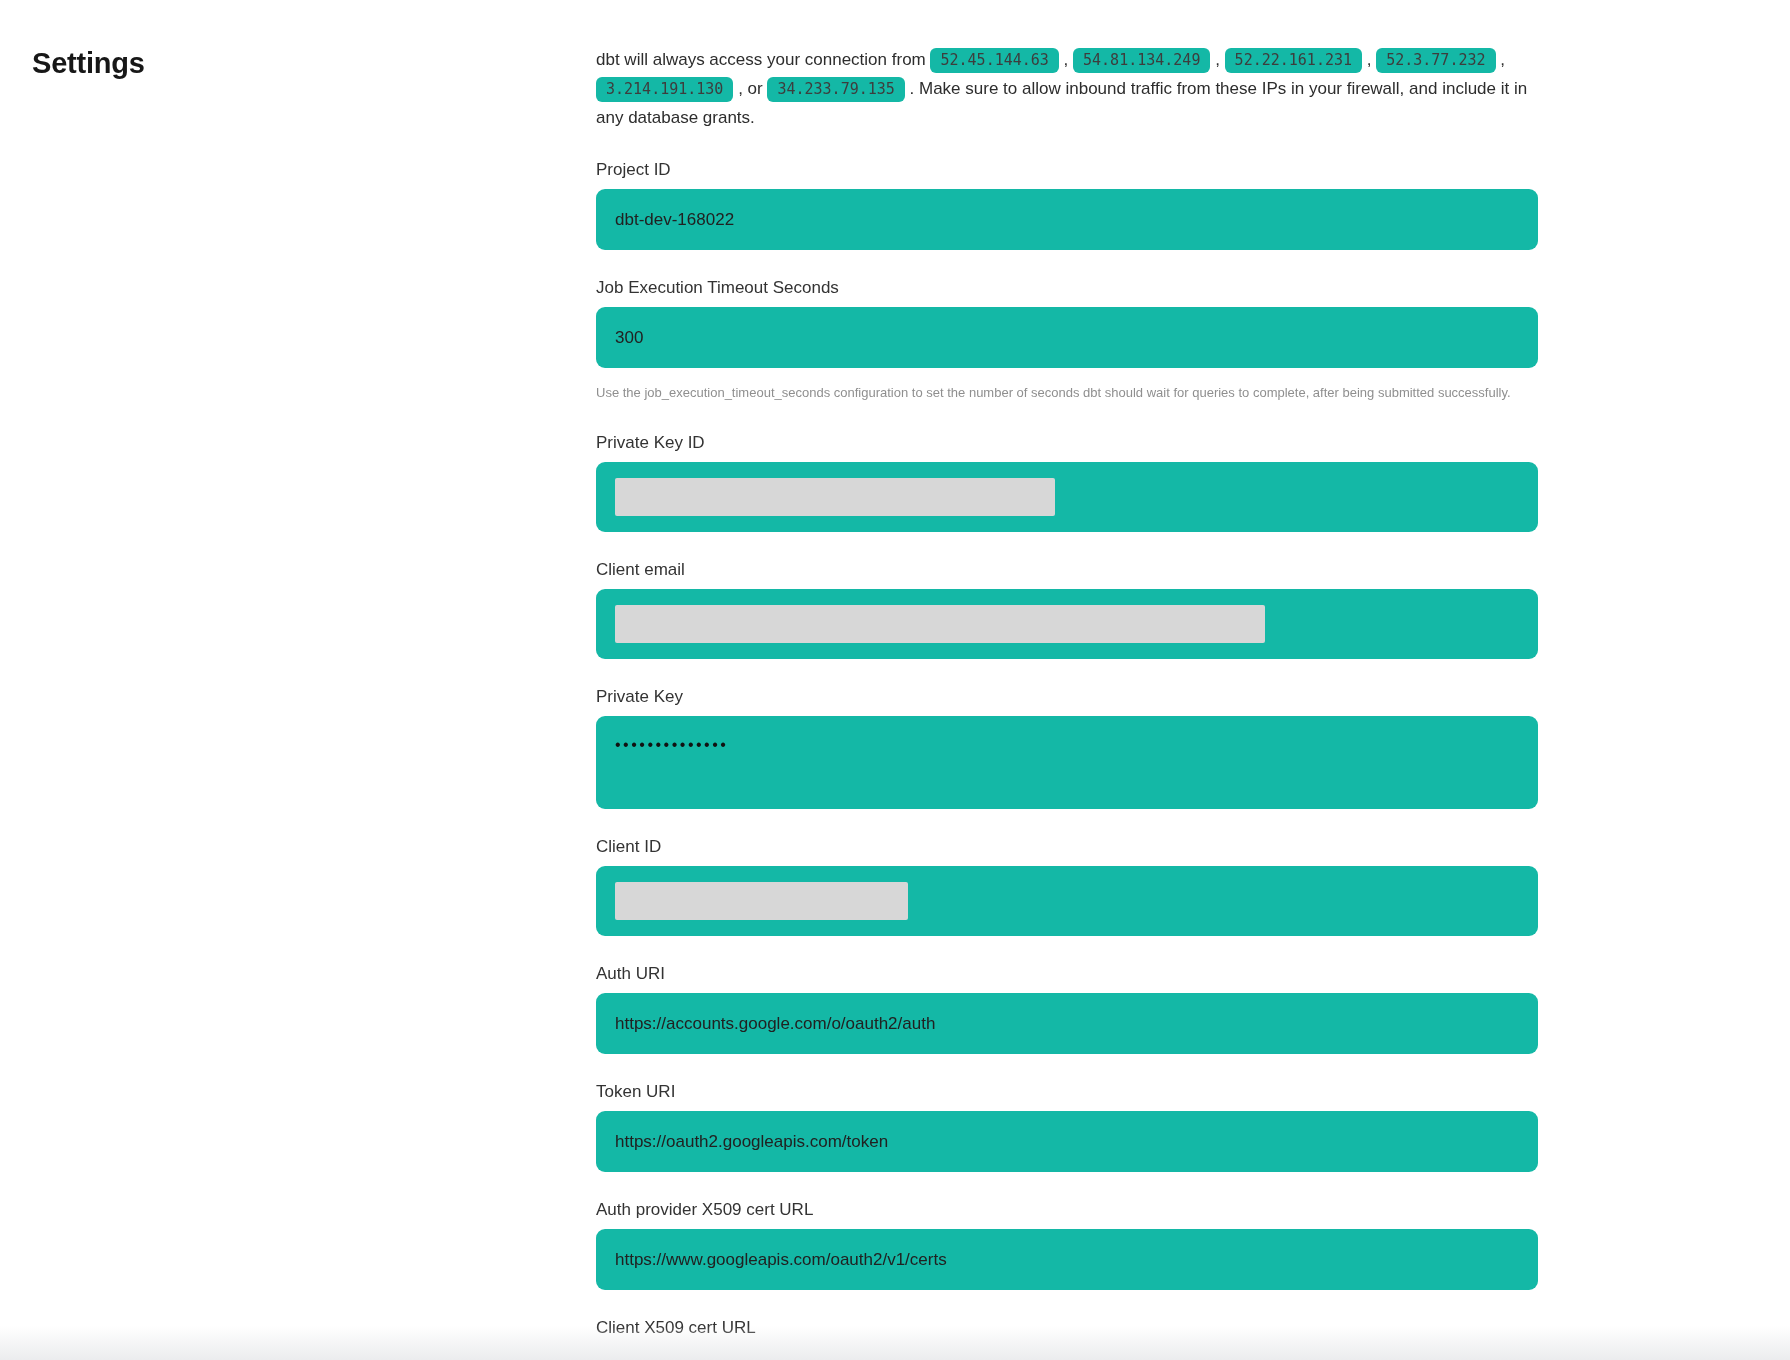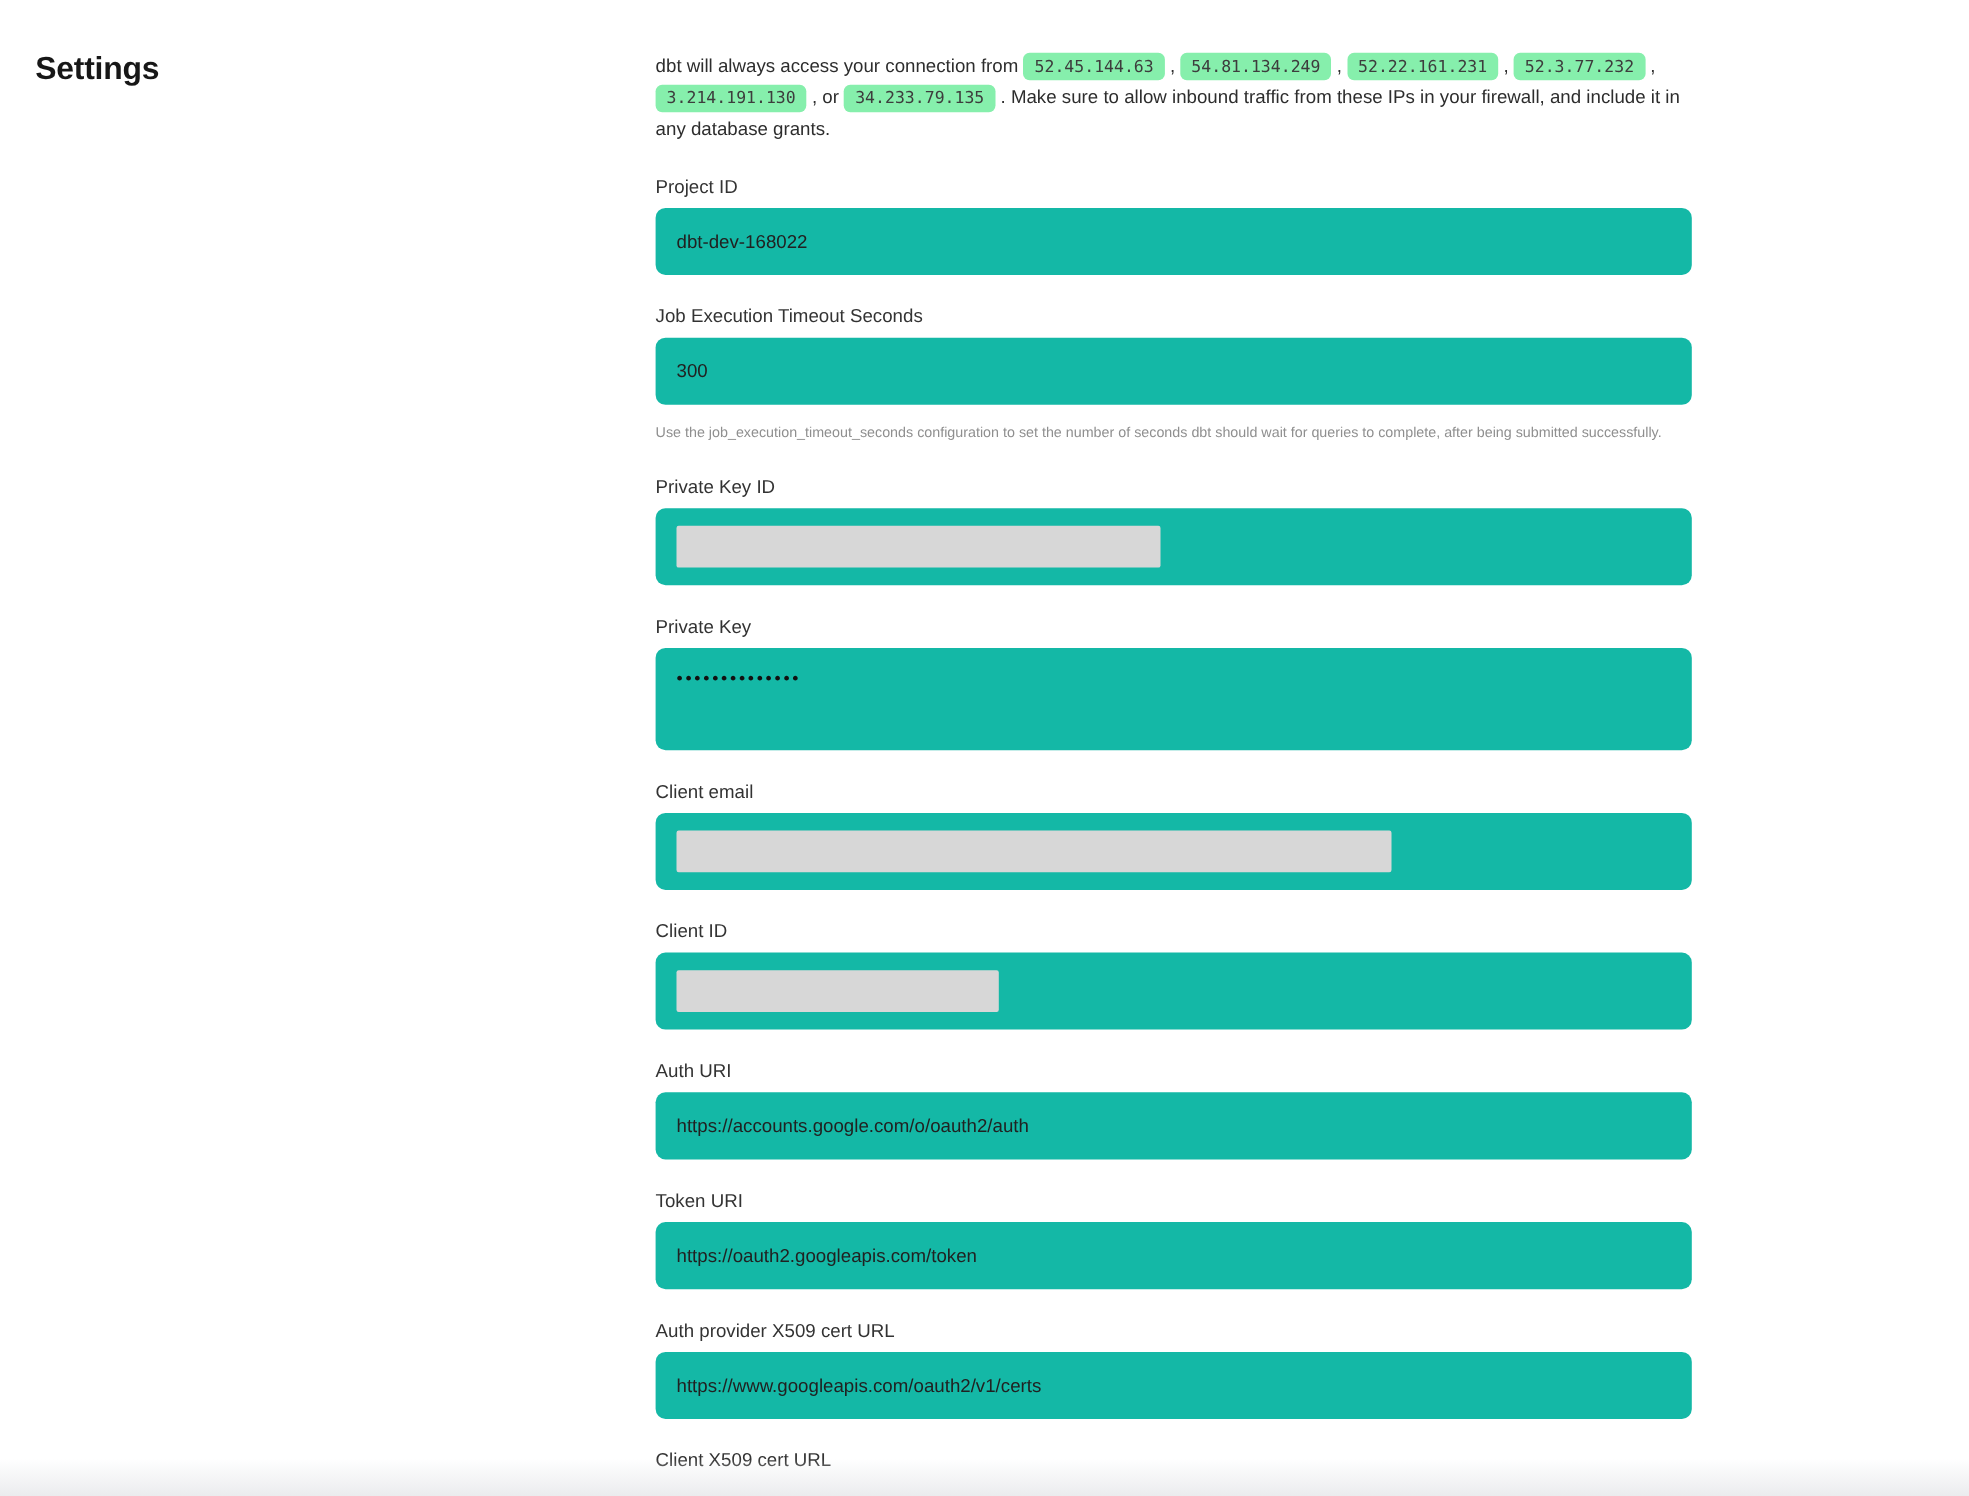--- a/index.html
+++ b/index.html
@@ -26,21 +26,21 @@
     left: 596px; top: 28px;
     width: 942px;
   }
   .intro {
     font-size: 17px;
     line-height: 29px;
     color: #2d2d2d;
   }
   .ip-chip {
     display: inline-block;
-    background: #86efac;
+    background: #14b8a6;
     border-radius: 6px;
     padding: 2px 10px 3px;
     font-family: "DejaVu Sans Mono", monospace;
     font-size: 15px;
     line-height: 20px;
     color: #3d3d3d;
     white-space: nowrap;
     vertical-align: baseline;
   }
   .field-group { margin-top: 27px; }
@@ -117,29 +117,29 @@
         </div>
         <div class="field-helper">Use the job_execution_timeout_seconds configuration to set the number of seconds dbt should wait for queries to complete, after being submitted successfully.</div>
       </div>
       <div class="field-group">
         <div class="field-label">Private Key ID</div>
         <div class="field-box">
           <div class="redaction" style="width: 440px;"></div>
         </div>
       </div>
       <div class="field-group">
+        <div class="field-label">Client email</div>
+        <div class="field-box">
+          <div class="redaction" style="width: 650px;"></div>
+        </div>
+      </div>
+      <div class="field-group">
         <div class="field-label">Private Key</div>
         <div class="field-box tall">
           <span class="field-value dots">••••••••••••••</span>
-        </div>
-      </div>
-      <div class="field-group">
-        <div class="field-label">Client email</div>
-        <div class="field-box">
-          <div class="redaction" style="width: 650px;"></div>
         </div>
       </div>
       <div class="field-group">
         <div class="field-label">Client ID</div>
         <div class="field-box">
           <div class="redaction" style="width: 293px;"></div>
         </div>
       </div>
       <div class="field-group">
         <div class="field-label">Auth URI</div>

